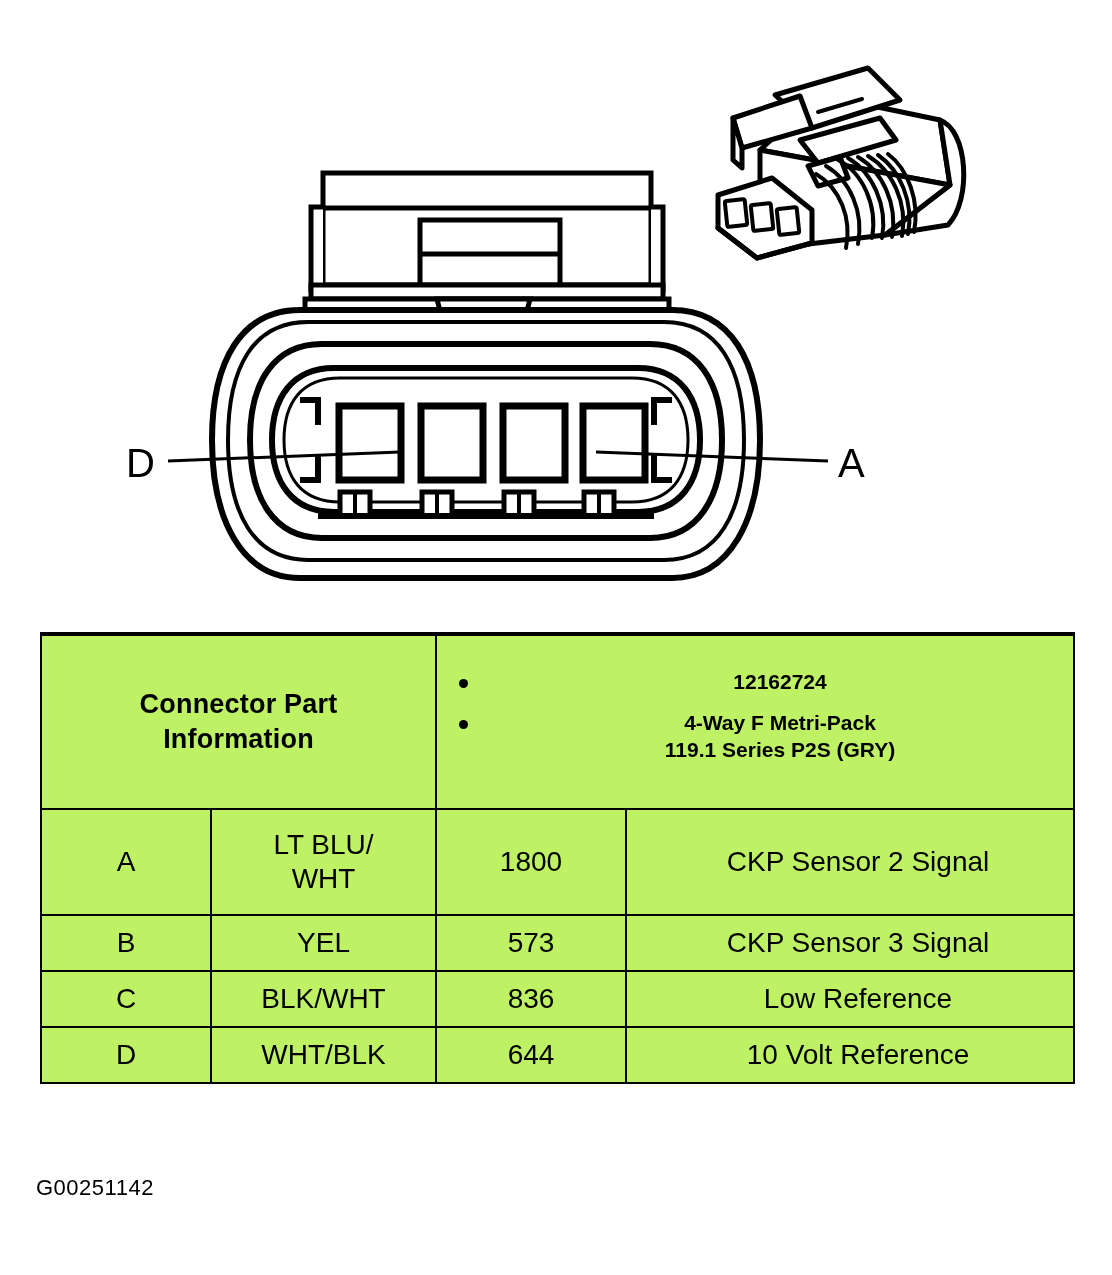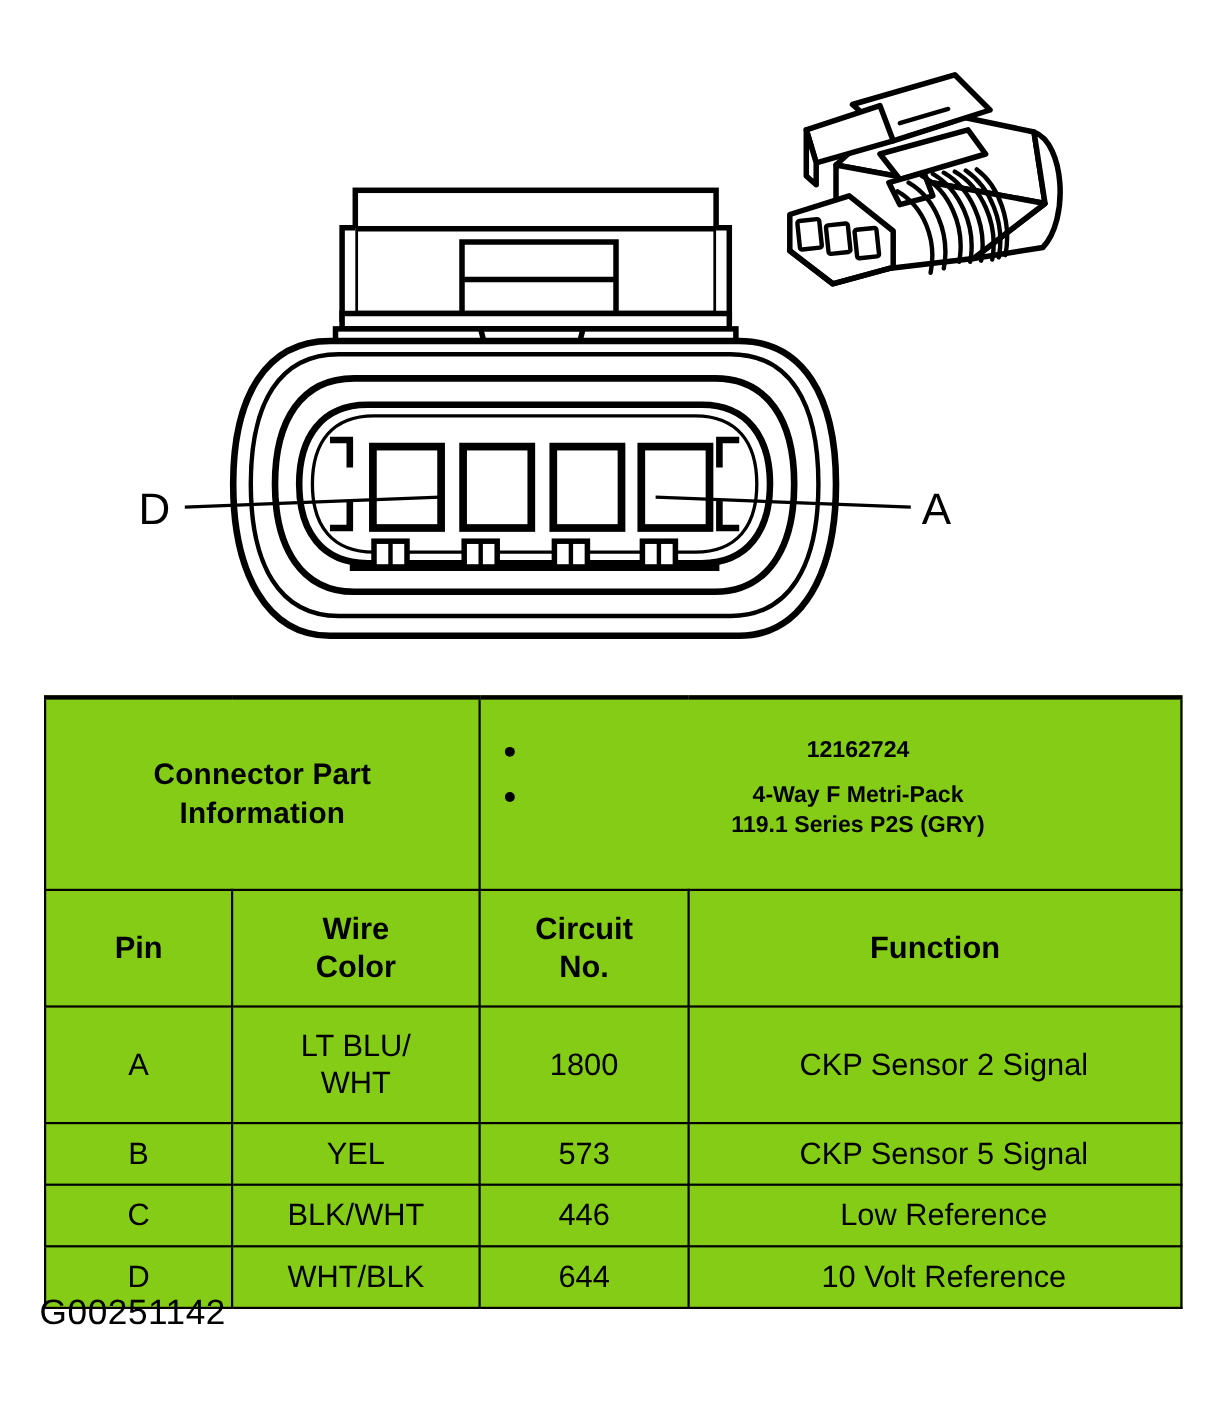--- a/index.html
+++ b/index.html
@@ -49,21 +49,21 @@
   #callout-a { left: 838px; top: 443px; }
 
   
   #info-table {
     position: absolute;
     left: 40px;
     top: 632px;
     width: 1033px;
     border-collapse: collapse;
     table-layout: fixed;
-    background: #84cc16;
+    background: #bef264;
   }
   #info-table td {
     border: 2px solid #000;
     padding: 0;
     vertical-align: middle;
     text-align: center;
     font-family: "Liberation Sans", sans-serif;
   }
   #info-table .outer-top td { border-top-width: 4px; }
 
@@ -134,21 +134,21 @@
   .fn-cell {
     text-align: left;
     padding-left: 16px !important;
   }
 
   
   #figure-id {
     position: absolute;
     left: 36px;
     top: 1175px;
-    font-size: 32px;
+    font-size: 22px;
     font-family: "Liberation Sans", sans-serif;
     letter-spacing: 0.5px;
   }
 </style>
 </head>
 <body>
 
 <div id="page">
 
   <div id="figure-area">
@@ -294,60 +294,42 @@
             </li>
             <li>
               <span class="bullet-dot"></span>
               <span>4-Way F Metri-Pack</span>
               <span class="bl-2">119.1 Series P2S (GRY)</span>
             </li>
           </ul>
         </td>
       </tr>
 
-      <tr>
-        <td class="col-head">
-          <span class="h1"></span>
-          <span class="h2">Pin</span>
-        </td>
-        <td class="col-head">
-          <span class="h1">Wire</span>
-          <span class="h2">Color</span>
-        </td>
-        <td class="col-head">
-          <span class="h1">Circuit</span>
-          <span class="h2">No.</span>
-        </td>
-        <td class="col-head">
-          <span class="h1"></span>
-          <span class="h2">Function</span>
-        </td>
-      </tr>
 
       <tr class="row-tall">
         <td class="cell-text">A</td>
         <td class="cell-text two-line">
           <span>LT BLU/</span>
           <span>WHT</span>
         </td>
         <td class="cell-text">1800</td>
         <td class="cell-text fn-cell">CKP Sensor 2 Signal</td>
       </tr>
 
       <tr class="row-short">
         <td class="cell-text">B</td>
         <td class="cell-text">YEL</td>
         <td class="cell-text">573</td>
-        <td class="cell-text fn-cell">CKP Sensor 5 Signal</td>
+        <td class="cell-text fn-cell">CKP Sensor 3 Signal</td>
       </tr>
 
       <tr class="row-short">
         <td class="cell-text">C</td>
         <td class="cell-text">BLK/WHT</td>
-        <td class="cell-text">446</td>
+        <td class="cell-text">836</td>
         <td class="cell-text fn-cell">Low Reference</td>
       </tr>
 
       <tr class="row-short">
         <td class="cell-text">D</td>
         <td class="cell-text">WHT/BLK</td>
         <td class="cell-text">644</td>
         <td class="cell-text fn-cell">10 Volt Reference</td>
       </tr>
     </tbody>

